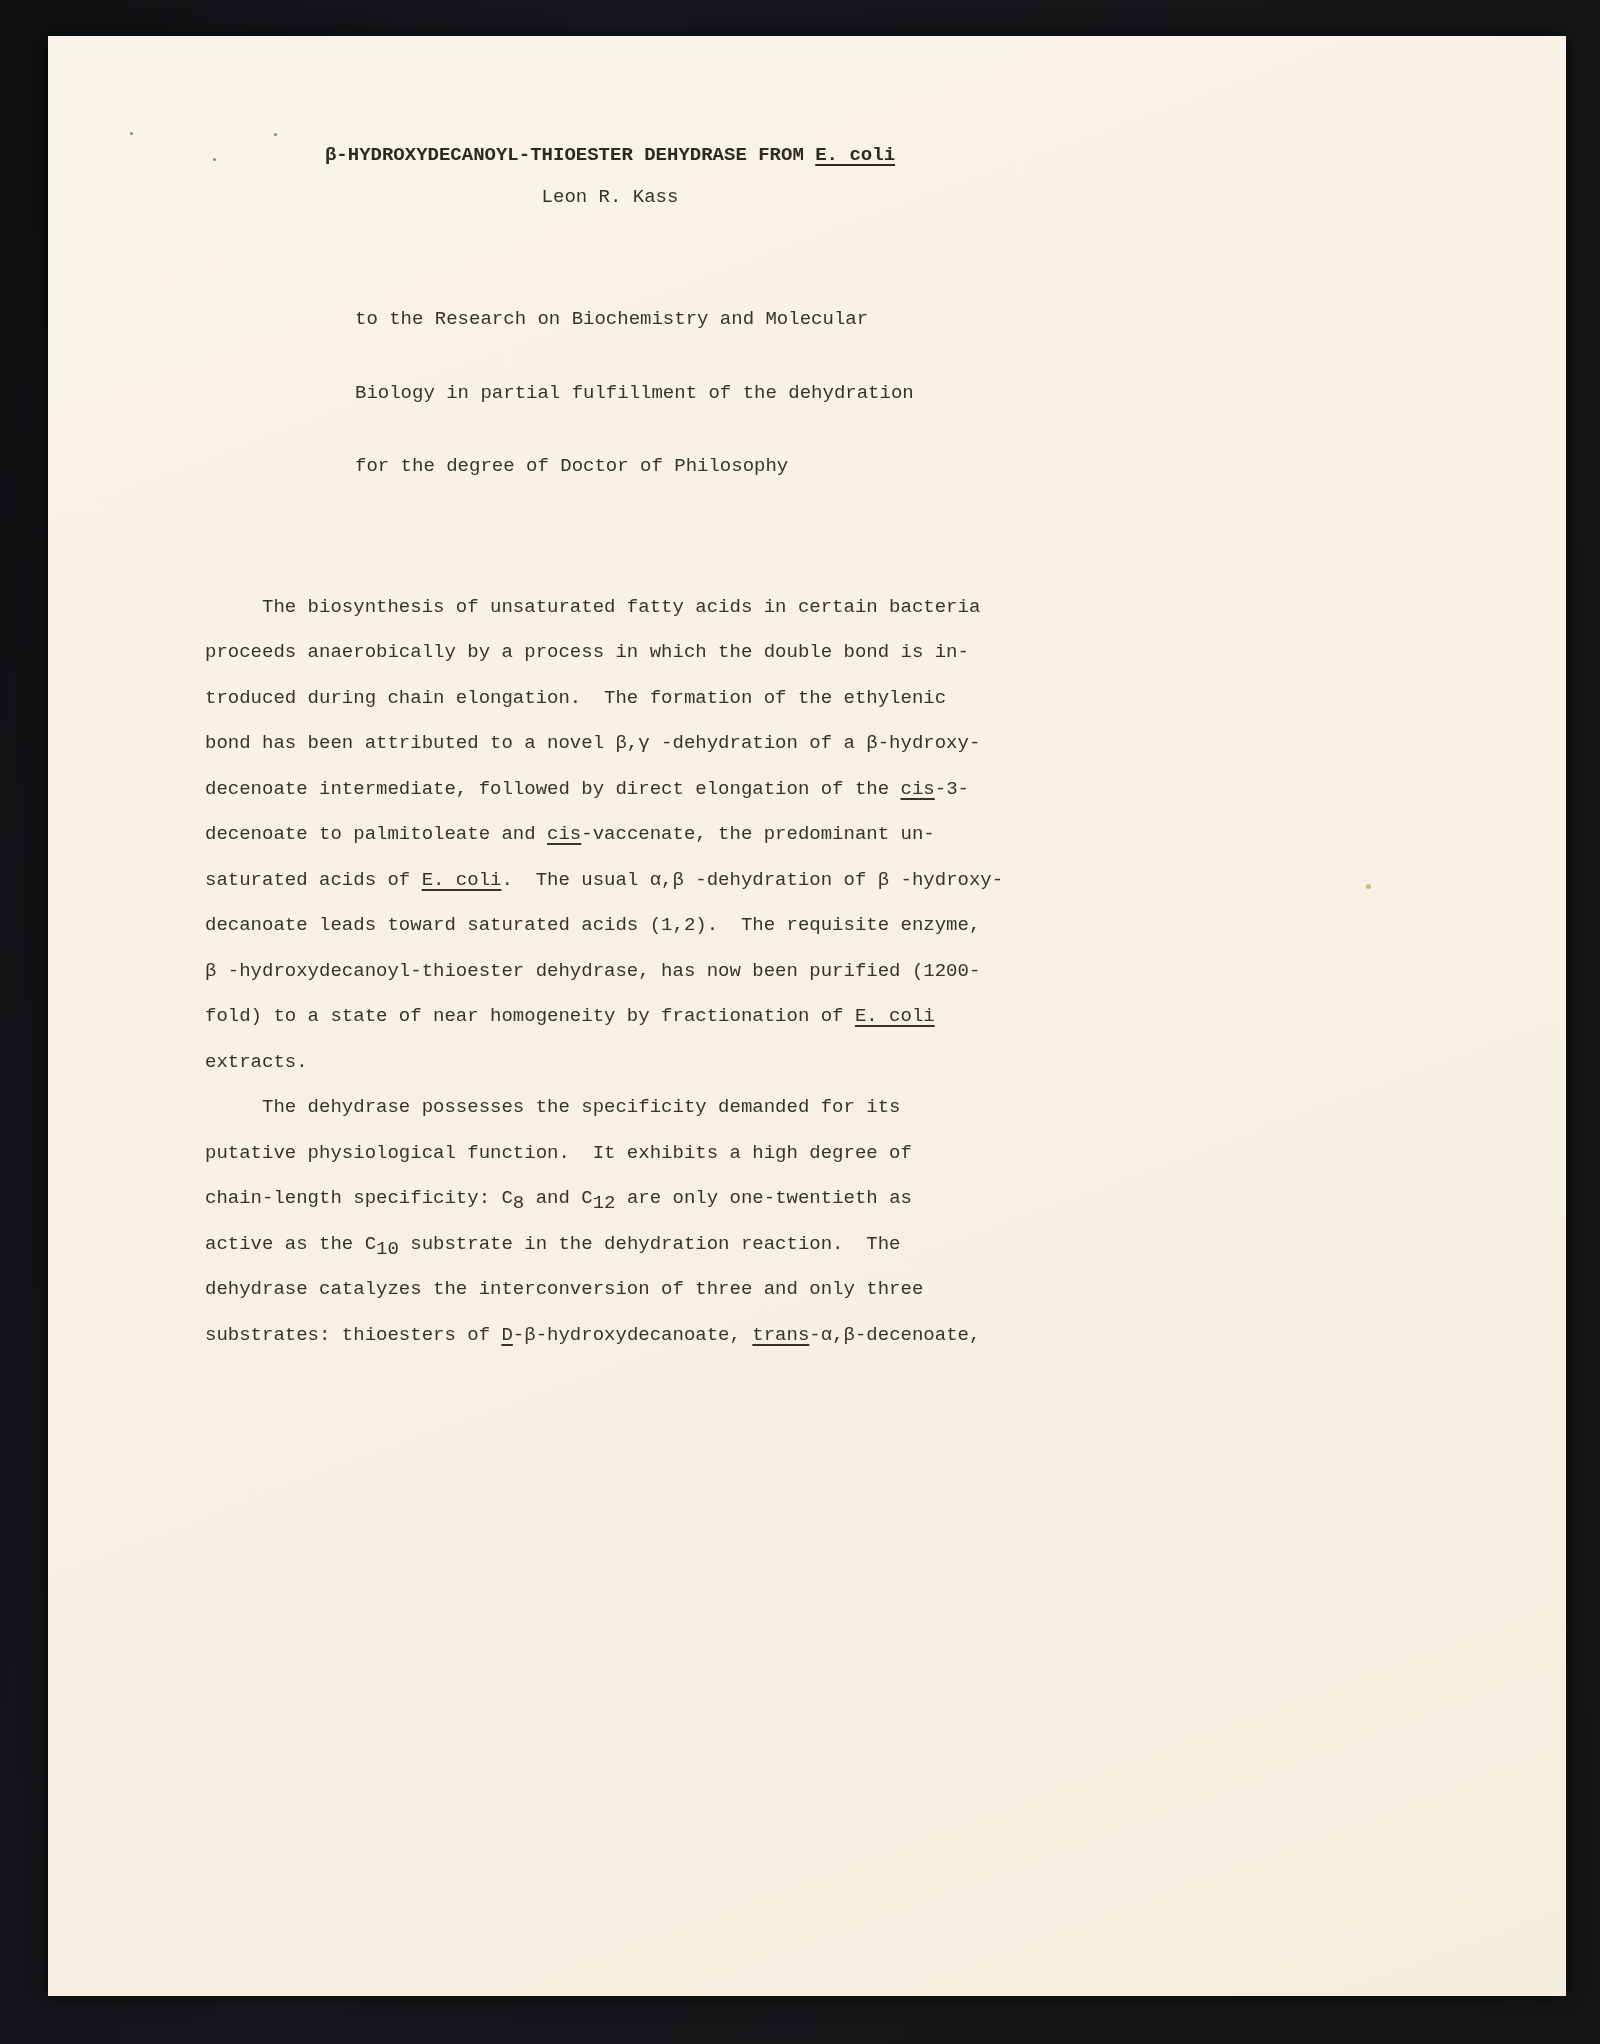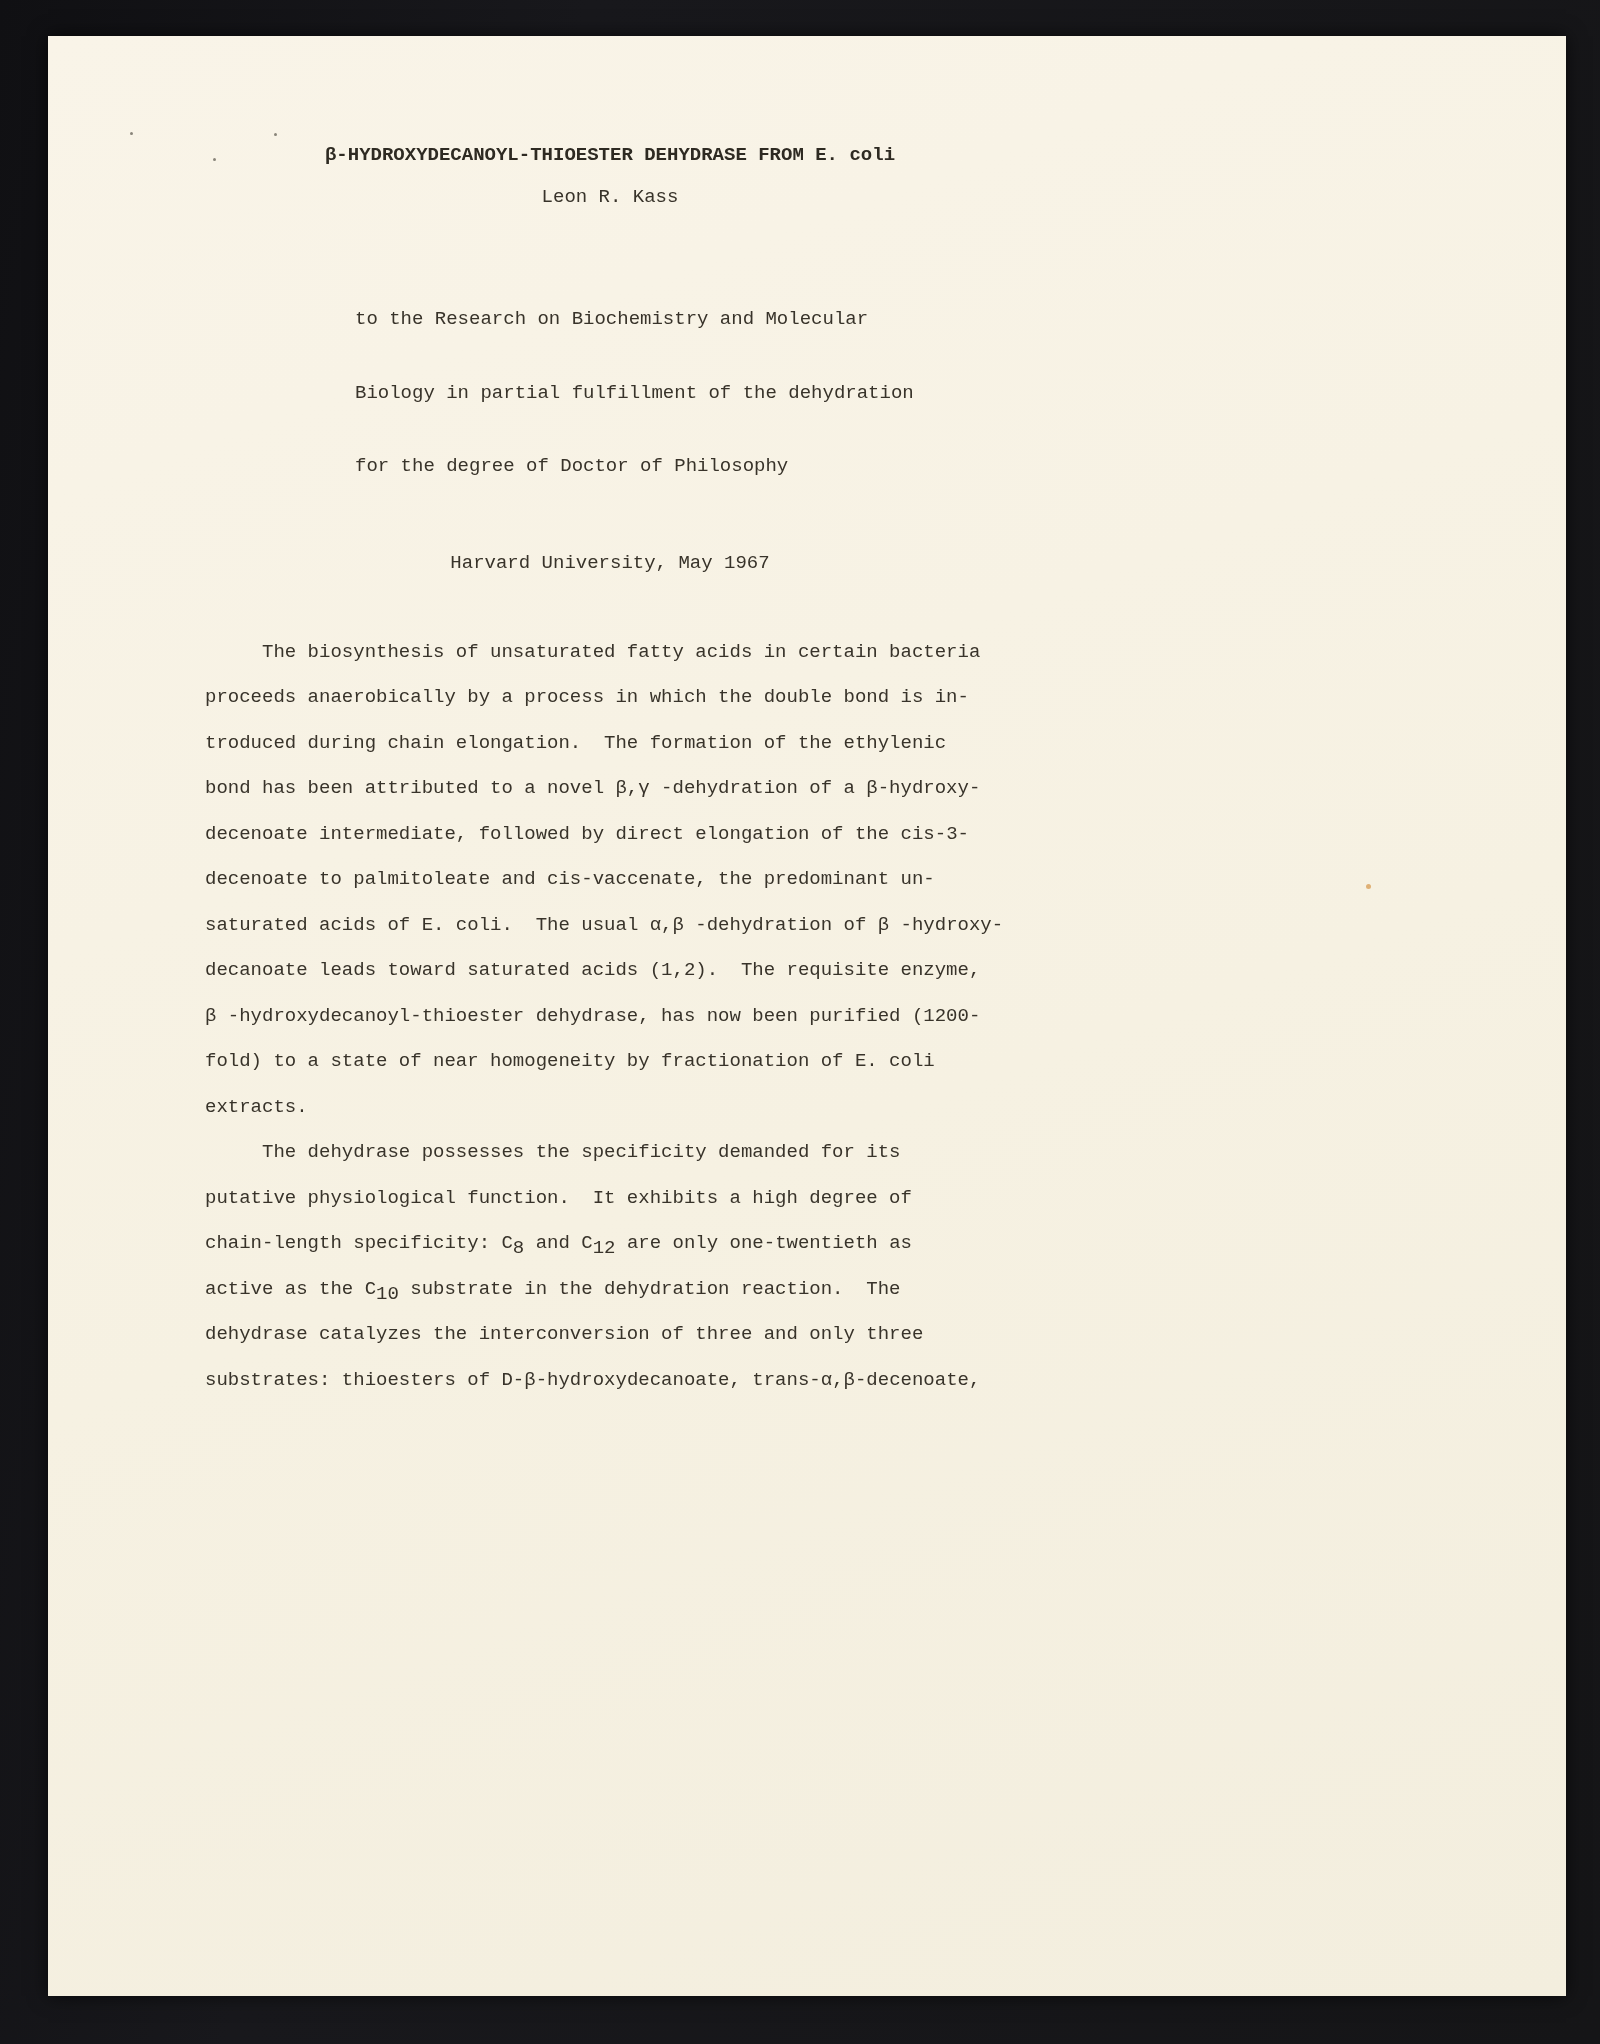--- a/index.html
+++ b/index.html
@@ -49,20 +49,21 @@
   .supervisor { margin-top: 19px; white-space: pre; }
   .university { margin-top: 26px; white-space: pre; }
   .body {
     margin-top: 57px;
     margin-left: 157px;
     line-height: 45.5px;
     white-space: pre;
   }
   .tline { white-space: pre; }
   .u {
+    text-decoration: underline;
     text-decoration-thickness: 1.5px;
     text-underline-offset: 4px;
   }
   .sub {
     position: relative;
     top: 0.27em;
   }
   .speck {
     position: absolute;
     border-radius: 50%;
@@ -91,19 +92,18 @@
 
       <div class="author">Leon R. Kass</div>
 
       <div class="committee">
         <div>to the Research on Biochemistry and Molecular</div>
         <div>Biology in partial fulfillment of the dehydration</div>
         <div>for the degree of Doctor of Philosophy</div>
       </div>
 
 
-      <div class="university">Harvard University, May 1967</div>
     </div>
 
     <div class="body"><div class="tline"><span>     The biosynthesis of unsaturated fatty acids in certain bacteria</span></div><div class="tline"><span>proceeds anaerobically by a process in which the double bond is in-</span></div><div class="tline"><span>troduced during chain elongation.  The formation of the ethylenic</span></div><div class="tline"><span>bond has been attributed to a novel β,γ -dehydration of a β-hydroxy-</span></div><div class="tline"><span>decenoate intermediate, followed by direct elongation of the </span><span class="u">cis</span><span>-3-</span></div><div class="tline"><span>decenoate to palmitoleate and </span><span class="u">cis</span><span>-vaccenate, the predominant un-</span></div><div class="tline"><span>saturated acids of </span><span class="u">E. coli</span><span>.  The usual α,β -dehydration of β -hydroxy-</span></div><div class="tline"><span>decanoate leads toward saturated acids (1,2).  The requisite enzyme,</span></div><div class="tline"><span>β -hydroxydecanoyl-thioester dehydrase, has now been purified (1200-</span></div><div class="tline"><span>fold) to a state of near homogeneity by fractionation of </span><span class="u">E. coli</span></div><div class="tline"><span>extracts.</span></div><div class="tline"><span>     The dehydrase possesses the specificity demanded for its</span></div><div class="tline"><span>putative physiological function.  It exhibits a high degree of</span></div><div class="tline"><span>chain-length specificity: C</span><span class="sub">8</span><span> and C</span><span class="sub">12</span><span> are only one-twentieth as</span></div><div class="tline"><span>active as the C</span><span class="sub">10</span><span> substrate in the dehydration reaction.  The</span></div><div class="tline"><span>dehydrase catalyzes the interconversion of three and only three</span></div><div class="tline"><span>substrates: thioesters of </span><span class="u">D</span><span>-β-hydroxydecanoate, </span><span class="u">trans</span><span>-α,β-decenoate,</span></div></div>
 
   </div>
 </div>
 
 </body></html>

